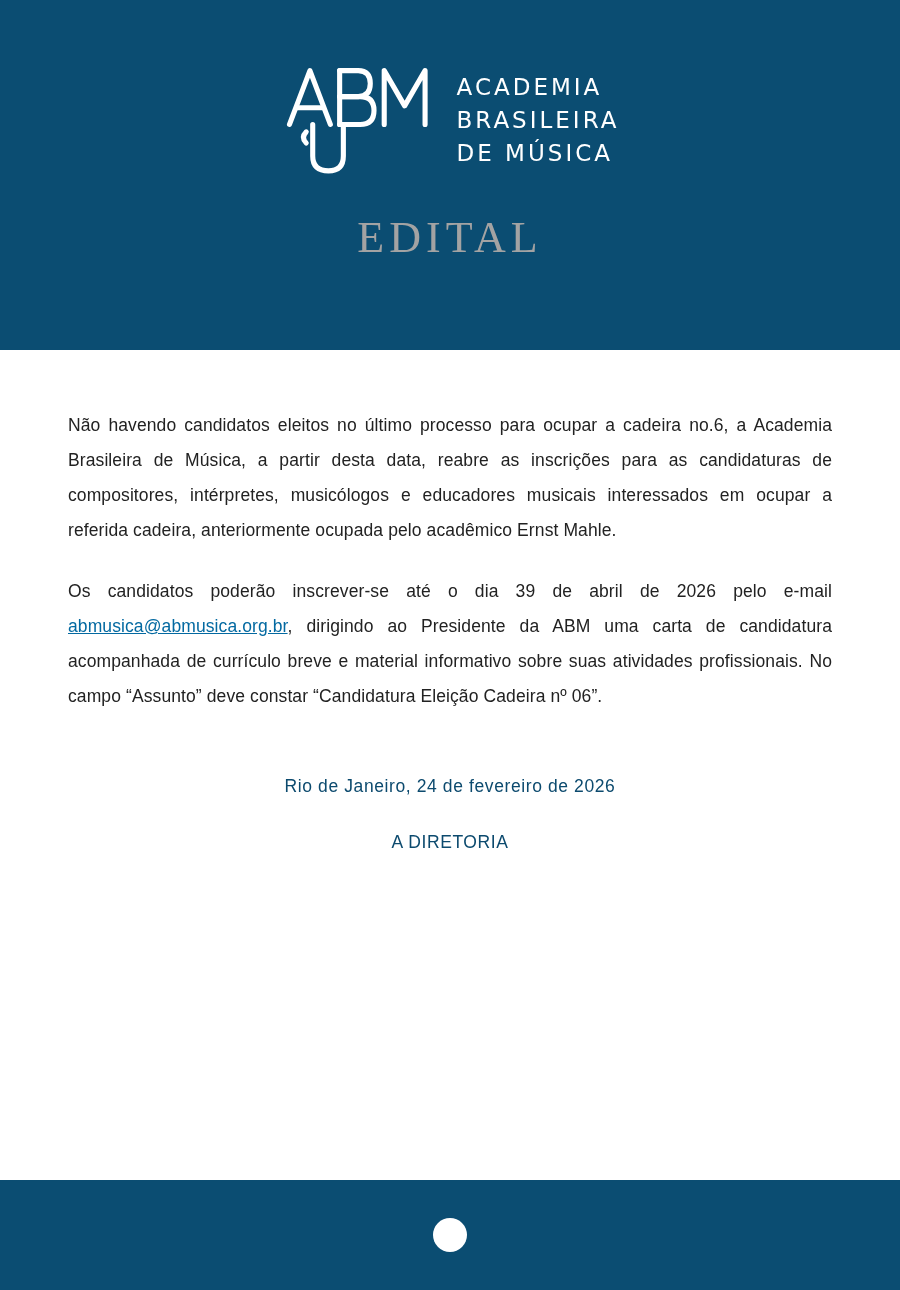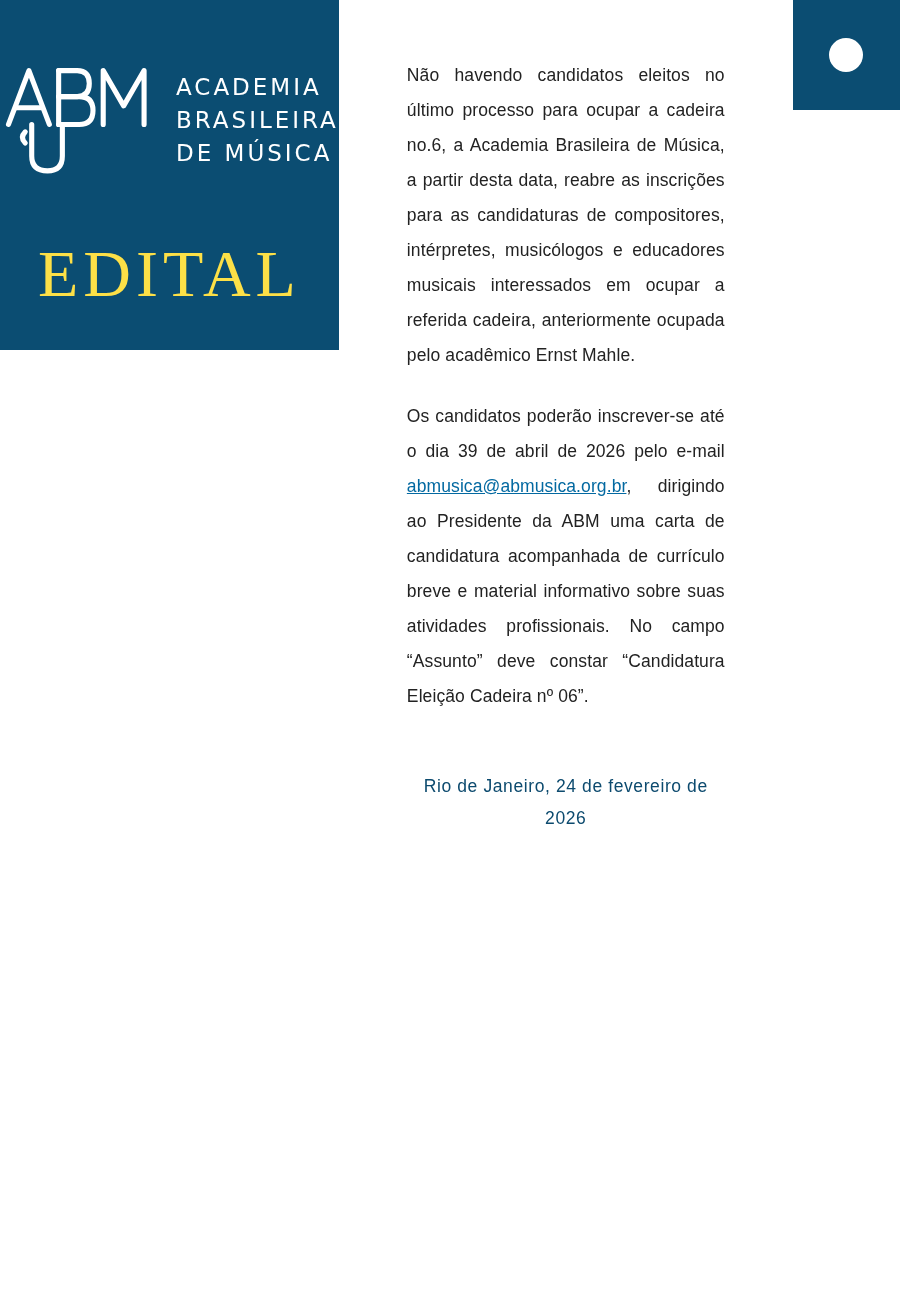--- a/index.html
+++ b/index.html
@@ -12,21 +12,21 @@
     background: #ffffff;
     font-family: "Liberation Sans", sans-serif;
     overflow: hidden;
   }
   .page {
     position: relative;
     width: 900px;
     height: 1290px;
     background: #ffffff;
     display: flex;
-    flex-direction: row;
+    flex-direction: column;
   }
 
   
   .header {
     background: #0b4d72;
     height: 350px;
     width: 100%;
     box-sizing: border-box;
     display: flex;
     flex-direction: column;
@@ -54,25 +54,25 @@
     letter-spacing: 3px;
     font-size: 23px;
     line-height: 1;
     font-family: "DejaVu Sans", sans-serif;
     font-weight: 400;
     padding-top: 6px;
   }
   .logo-words span { display: block; white-space: nowrap; }
 
   .edital-title {
-    color: #fde047;
+    color: #a3a3a3;
     font-family: "Liberation Serif", serif;
-    font-size: 66px;
+    font-size: 44px;
     letter-spacing: 5px;
-    margin-top: 54px;
+    margin-top: 30px;
     font-weight: 400;
   }
 
   
   .content {
     flex: 1 1 auto;
     padding: 8px 68px;
     box-sizing: border-box;
     padding-top: 58px;
   }
@@ -161,19 +161,20 @@
 
     <p class="para"><span>Os candidatos poderão inscrever-se até o dia 39 de abril de 2026 pelo e-mail </span><a class="link" href="#">abmusica@abmusica.org.br</a><span>, dirigindo ao Presidente da ABM uma carta de candidatura acompanhada de currículo breve e material informativo sobre suas atividades profissionais. No campo “Assunto”  deve  constar “Candidatura Eleição Cadeira nº 06”.</span></p>
 
 
     <div class="spacer-3"></div>
 
     <p class="center-line">Rio de Janeiro, 24 de fevereiro de 2026</p>
 
     <div class="spacer-2"></div>
 
+    <p class="center-line">A DIRETORIA</p>
   </div>
 
   <div class="footer">
     <div class="footer-dot"></div>
   </div>
 
 </div>
 
 </body></html>

